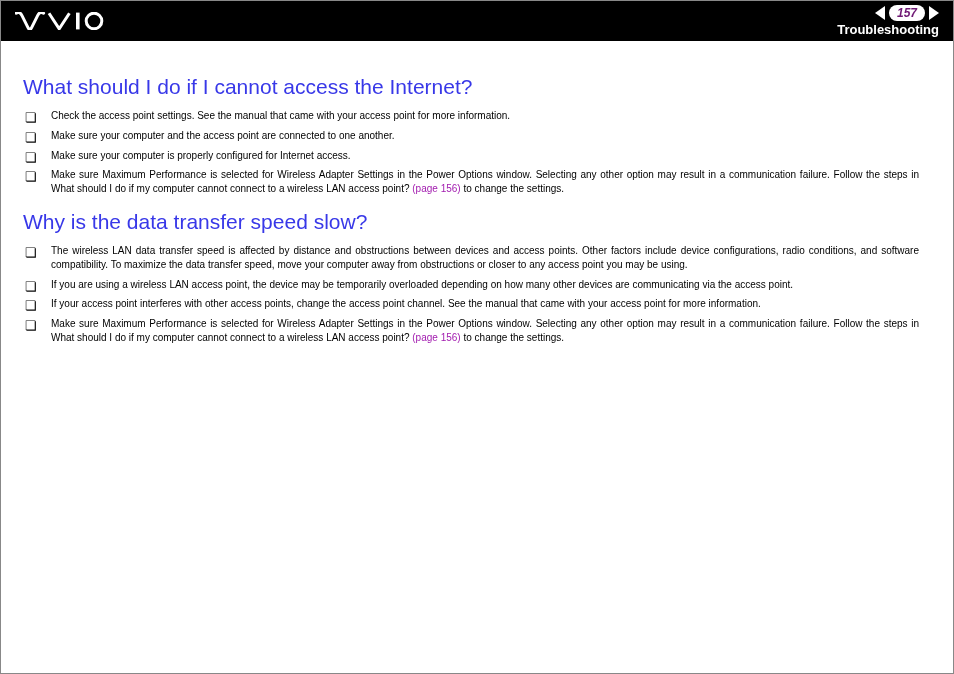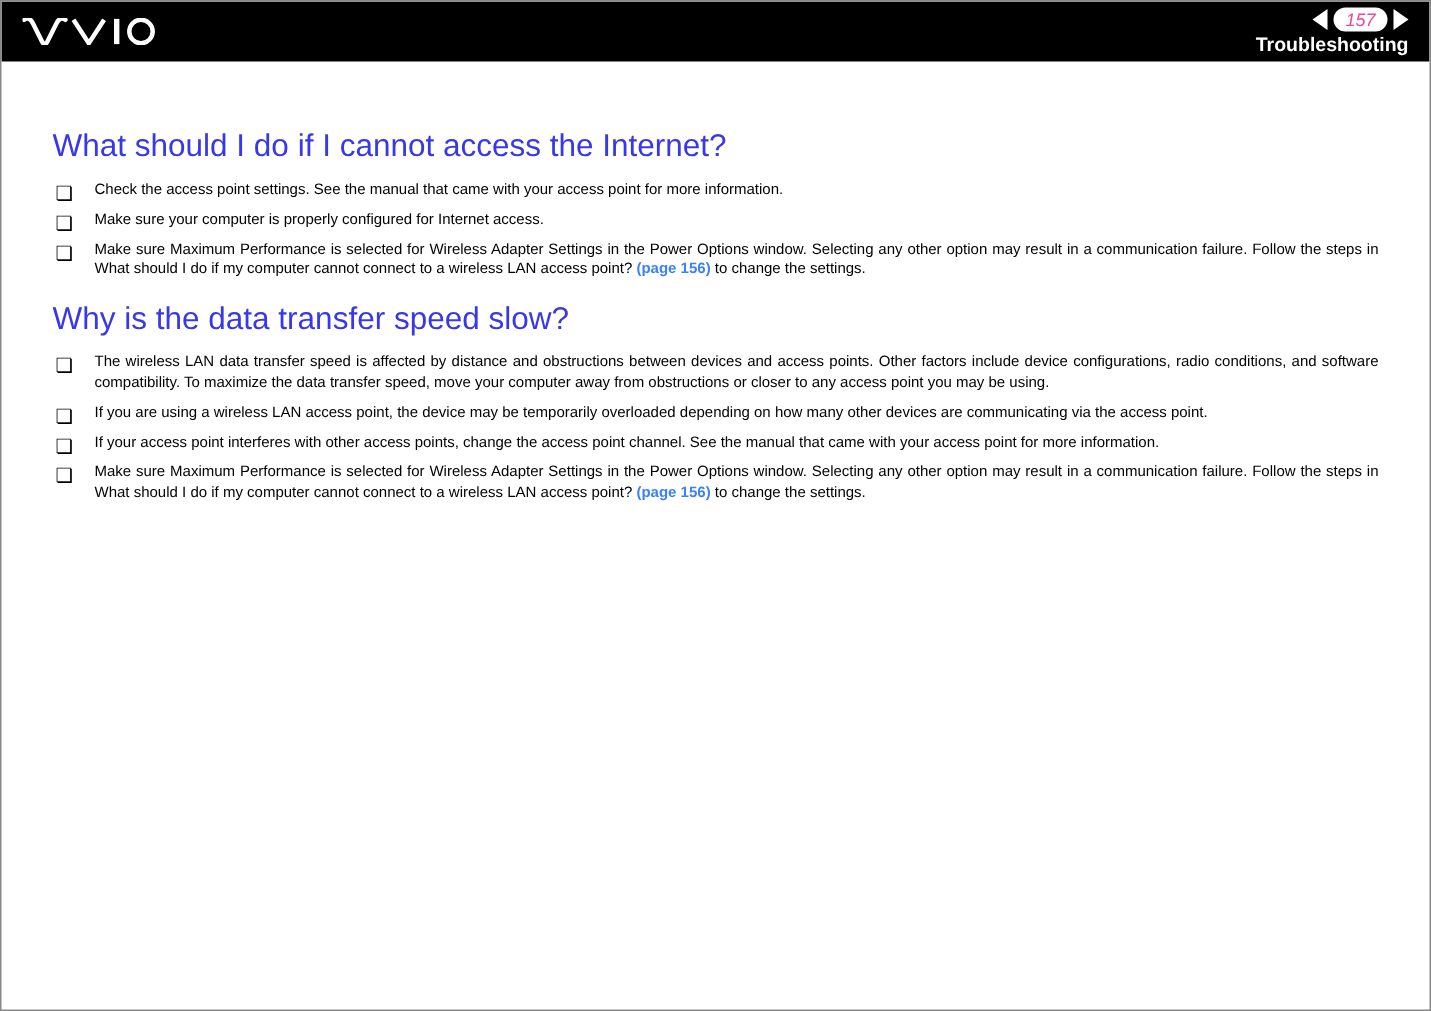--- a/index.html
+++ b/index.html
@@ -19,41 +19,41 @@
   .logo { display:flex; align-items:center; gap:0; }
   .logo svg { height:18px; fill:#fff; }
   .nav-right { display:flex; flex-direction:column; align-items:flex-end; font-size:11px; }
   .page-pill {
     display:flex; align-items:center; gap:4px;
   }
   .pill-arrow { width:0; height:0; }
   .pill-arrow.left { border-top:7px solid transparent; border-bottom:7px solid transparent; border-right:10px solid #fff; }
   .pill-arrow.right{ border-top:7px solid transparent; border-bottom:7px solid transparent; border-left:10px solid #fff; }
   .page-num {
-    background:#fff; color:#ec4899; font-weight:normal; font-style:italic;
+    background:#fff; color:#701a75; font-weight:bold; font-style:italic;
     padding:1px 8px; border-radius:10px; font-size:12px;
   }
   .section-label { font-weight:bold; margin-top:1px; font-size:13px;}
-  .content { padding:28px 34px 0 34px;margin-top:11px; }
+  .content { padding:28px 34px 0 22px; }
   h2 {
     color:#3838e8; font-weight:normal;
     font-size:21px; margin-bottom:10px; margin-top:6px;
   }
   ul { list-style:none; margin-bottom:14px;}
   li {
     position:relative; padding-left:28px;
     font-size:10px; line-height:1.38; margin-bottom:6px;
     text-align:justify;
   }
   li::before {
     content:"❏"; position:absolute; left:2px; top:0;
     font-size:13px;
   }
   .b { font-weight:normal; }
-  .lnk { color:#3b82f6; font-weight:bold; }
+  .lnk { color:#a21caf; font-weight:normal; }
 </style>
 </head>
 <body>
 
 <div class="topbar">
   <div class="logo">
     <svg viewBox="0 0 180 30" width="110">
       <path d="M0 2 Q6 -2 10 6 L20 26 Q23 32 26 26 L36 6 Q40 -2 46 2" stroke="#fff" stroke-width="5" fill="none" stroke-linecap="round"></path>
       <path d="M55 2 L72 28 L89 2" stroke="#fff" stroke-width="5" fill="none" stroke-linejoin="miter"></path>
       <rect x="100" y="1" width="6" height="28" fill="#fff"></rect>
@@ -68,20 +68,21 @@
     </div>
     <div class="section-label">Troubleshooting</div>
   </div>
 </div>
 
 <div class="content">
 
   <h2>What should I do if I cannot access the Internet?</h2>
   <ul>
     <li>Check the access point settings. See the manual that came with your access point for more information.</li>
+    <li>Make sure your computer and the access point are connected to one another.</li>
     <li>Make sure your computer is properly configured for Internet access.</li>
     <li>
       <span>Make sure </span><span class="b">Maximum Performance</span><span> is selected for </span><span class="b">Wireless Adapter Settings</span><span> in the </span><span class="b">Power Options</span><span> window. Selecting any other option may result in a communication failure. Follow the steps in </span><span class="b">What should I do if my computer cannot connect to a wireless LAN access point?</span><span class="lnk"> (page 156)</span><span> to change the settings.</span>
     </li>
   </ul>
 
   <h2>Why is the data transfer speed slow?</h2>
   <ul>
     <li>The wireless LAN data transfer speed is affected by distance and obstructions between devices and access points. Other factors include device configurations, radio conditions, and software compatibility. To maximize the data transfer speed, move your computer away from obstructions or closer to any access point you may be using.</li>
     <li>If you are using a wireless LAN access point, the device may be temporarily overloaded depending on how many other devices are communicating via the access point.</li>

